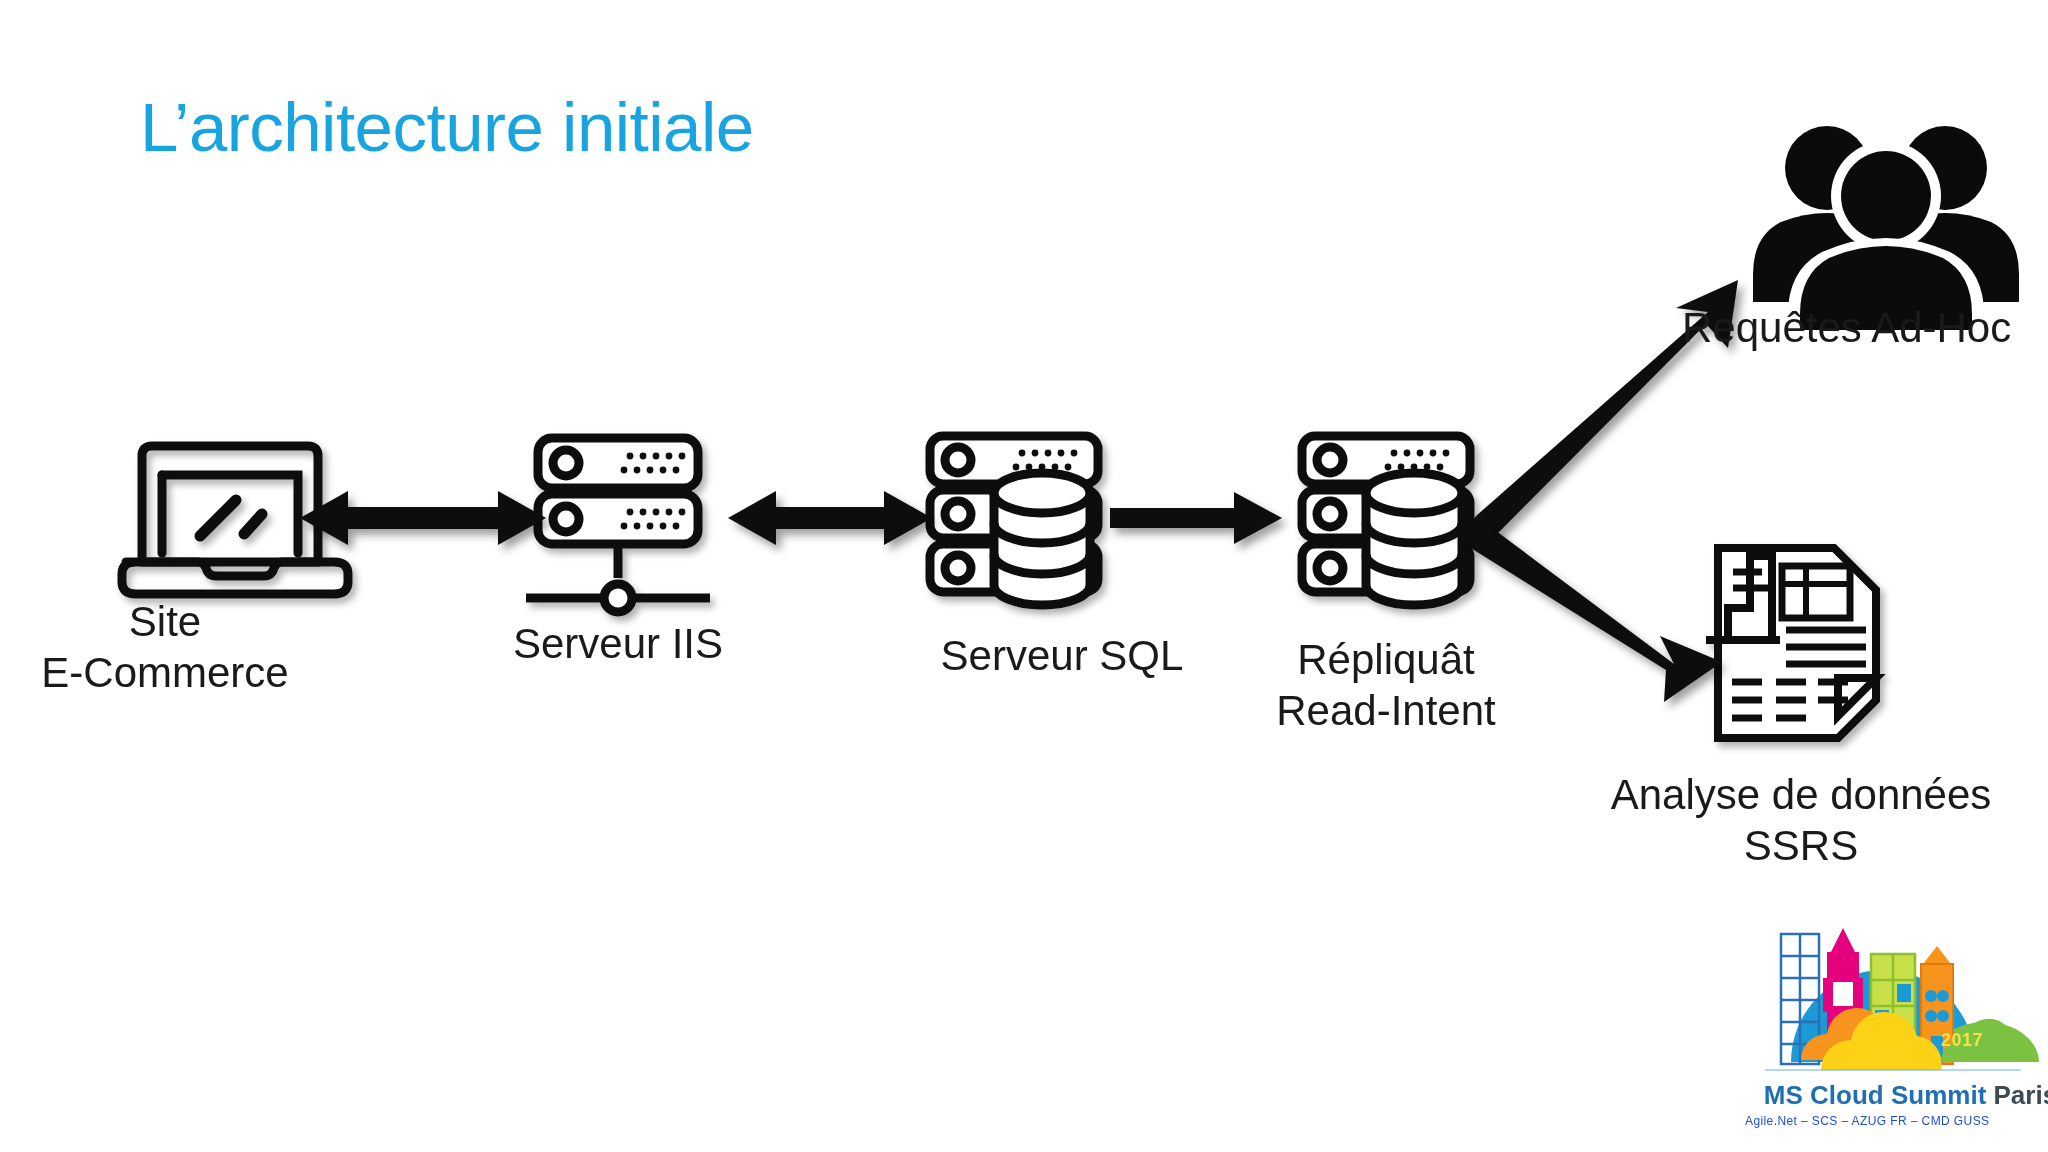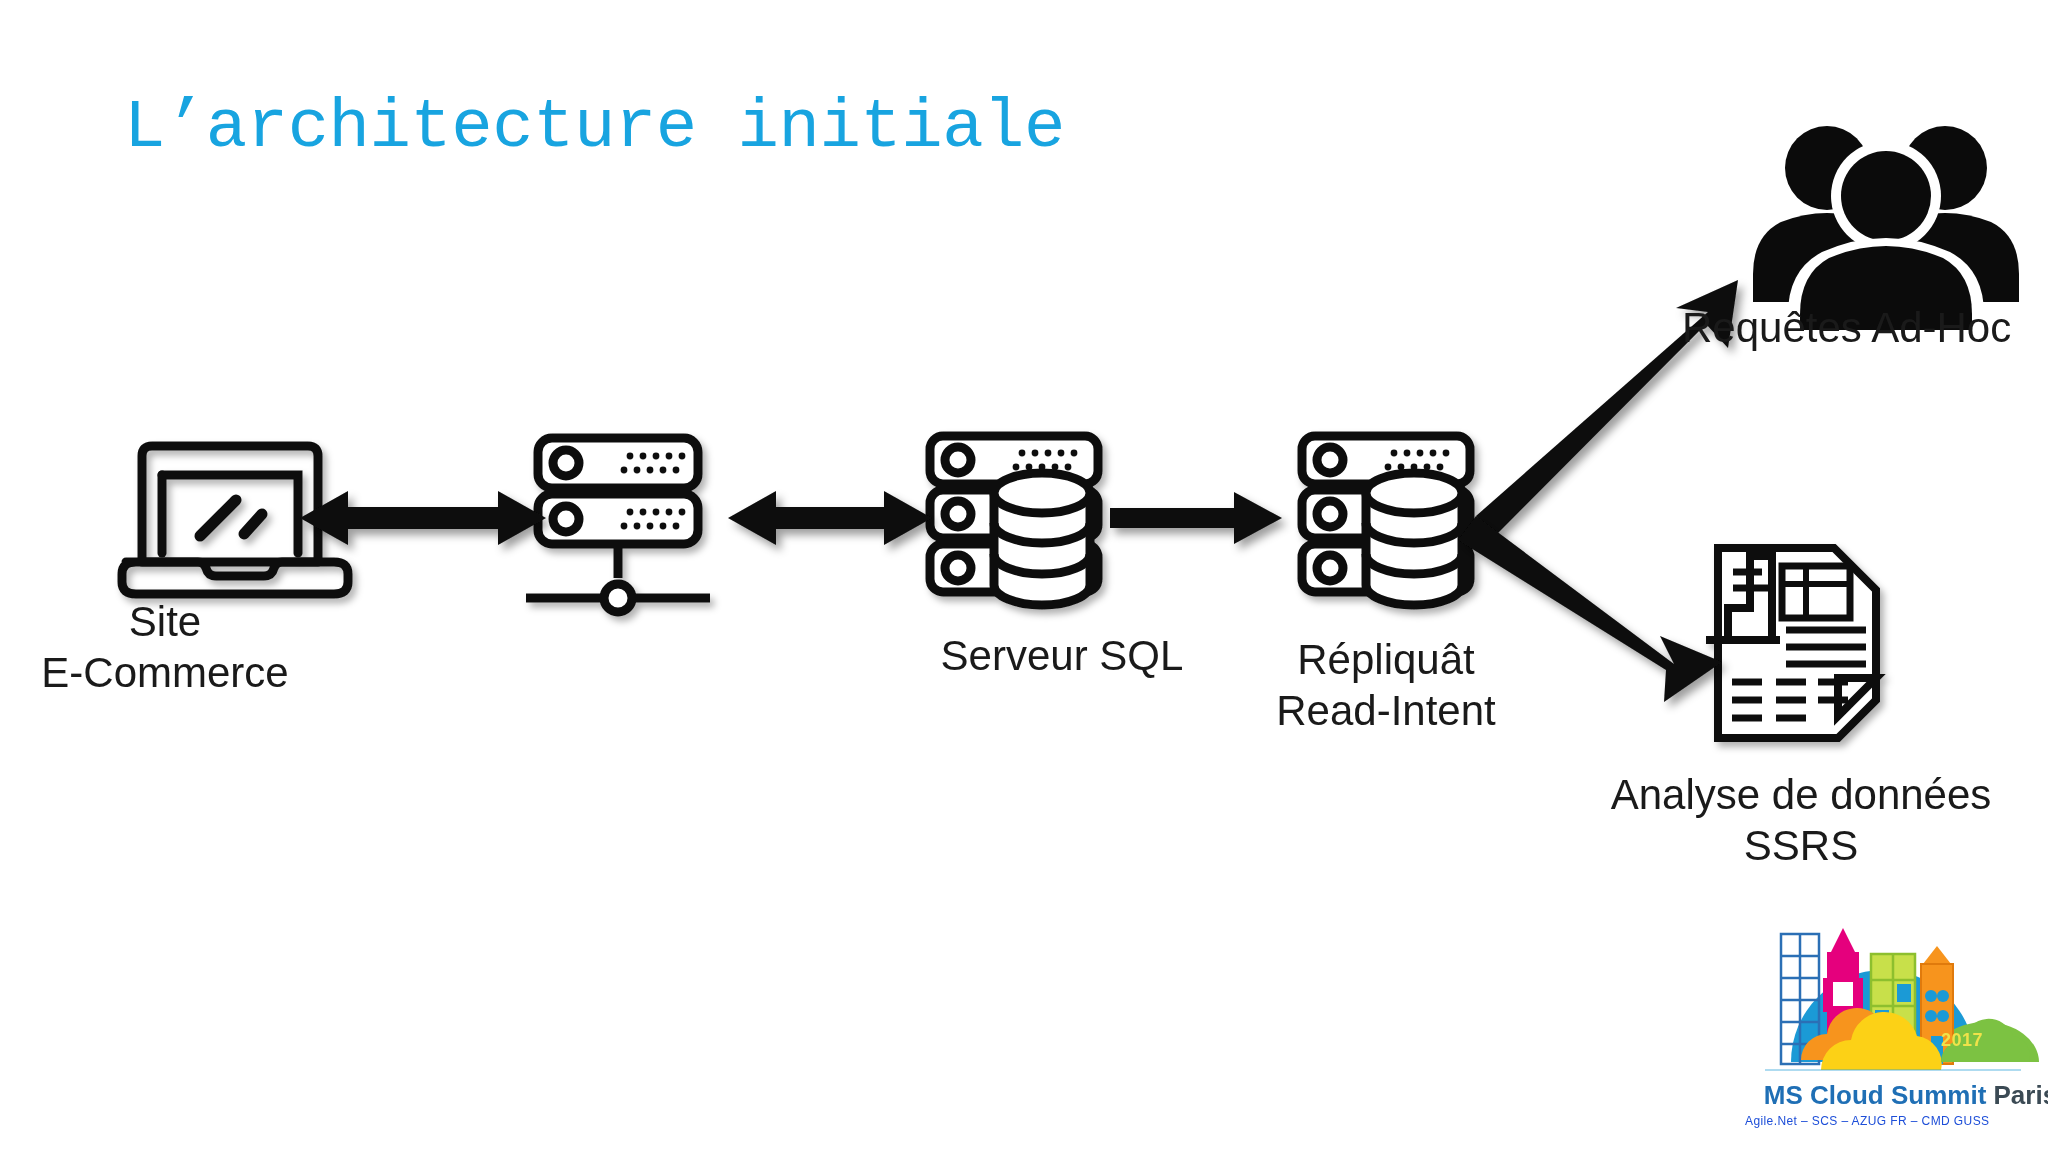--- a/index.html
+++ b/index.html
@@ -12,29 +12,28 @@
     width: 2048px;
     height: 1152px;
     background: #ffffff;
     overflow: hidden;
     font-family: "Liberation Sans", sans-serif;
   }
 
   
   #slide-title {
     position: absolute;
-    left: 124px;
+    left: 140px;
     top: 92px;
     font-size: 69px;
     line-height: 1.05;
     color: #18A4E0;
     font-weight: 400;
     letter-spacing: -0.5px;
     white-space: nowrap;
-    font-family: Liberation Mono, monospace;
   }
   .node-label {
     position: absolute;
     text-align: center;
     color: #1a1a1a;
     font-size: 42px;
     line-height: 1.22;
     font-weight: 400;
     white-space: pre-line;
   }
@@ -274,20 +273,21 @@
     </g>
 
     <g class="hit" fill="#0b0b0b" filter="url(#dropsh)">
       <path d="M1476 516 l198 148 l-14 -28 l62 26 l-58 40 l2 -32 l-208 -130 z"></path>
     </g>
   </svg>
 
   <div class="node-label" style="left:20px; top:596px; width:290px;">Site
 E-Commerce</div>
 
+  <div class="node-label" style="left:468px; top:618px; width:300px;">Serveur IIS</div>
 
   <div class="node-label" style="left:912px; top:630px; width:300px;">Serveur SQL</div>
 
   <div class="node-label" style="left:1236px; top:634px; width:300px;">Répliquât
 Read-Intent</div>
 
   <div class="node-label" style="left:1682px; top:302px; width:400px; text-align:left;">Requêtes Ad-Hoc</div>
 
   <div class="node-label" style="left:1576px; top:730px; width:450px;margin-top:39px;">Analyse de données
 SSRS</div>

